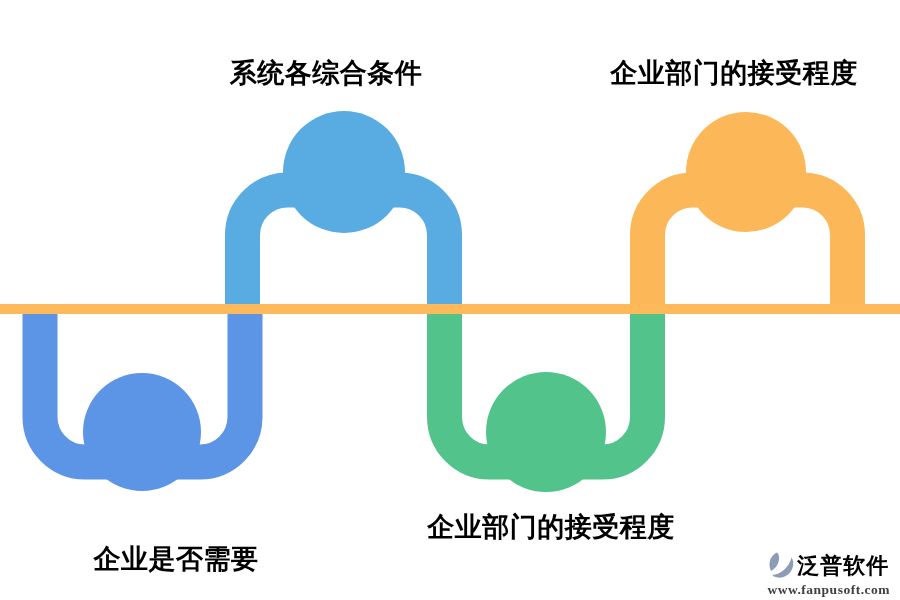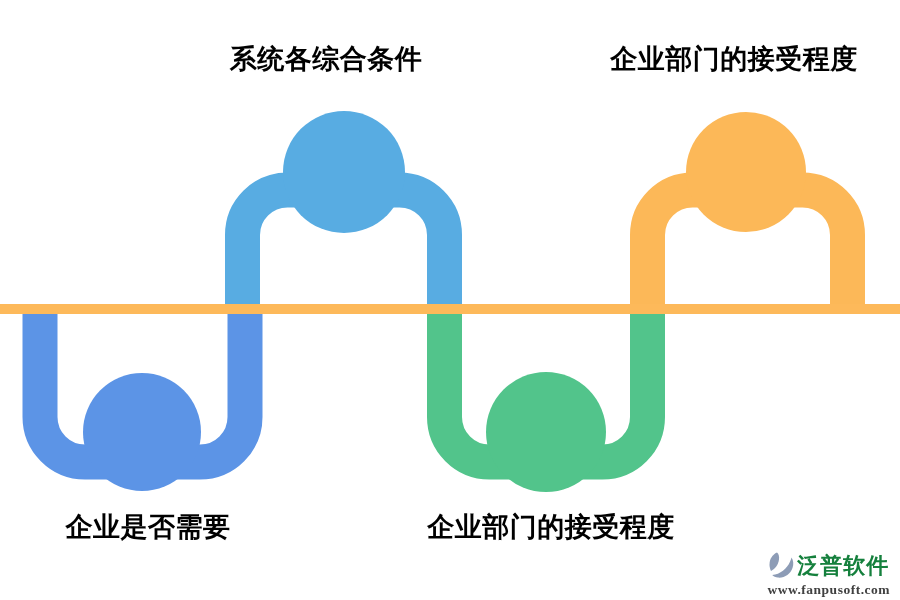--- a/index.html
+++ b/index.html
@@ -24,40 +24,40 @@
   }
   .node-label {
     position: absolute;
     transform: translateX(-50%);
     font-size: 27px;
     font-weight: bold;
     color: #000000;
     letter-spacing: 0.5px;
     white-space: nowrap;
   }
-  .label-top { top: 41px; }
+  .label-top { top: 55px; }
   .label-bottom { top: 509px; }
 
   .watermark {
     position: absolute;
     right: 10px;
     bottom: 4px;
     text-align: center;
     line-height: 1;
   }
   .watermark-row {
     display: flex;
     align-items: center;
     justify-content: center;
     gap: 3px;
   }
   .brand-name {
     font-size: 22px;
     font-weight: bold;
-    color: #15803d;
+    color: #000000;
     letter-spacing: 1px;
     white-space: nowrap;
   }
   .brand-url {
     margin-top: 2px;
     font-family: "Liberation Serif", "DejaVu Serif", serif;
     font-weight: bold;
     font-size: 13.5px;
     color: #404040;
     letter-spacing: 0.5px;
@@ -84,21 +84,21 @@
     <circle cx="546" cy="432" r="60" fill="#52C48B"></circle>
     <circle cx="746" cy="172" r="60" fill="#FCB858"></circle>
 
     <rect x="0" y="304" width="900" height="10" fill="#FDB95A"></rect>
   </svg>
 
   <div class="node-label label-top" style="left:326px;">系统各综合条件</div>
 
   <div class="node-label label-top" style="left:734px;">企业部门的接受程度</div>
 
-  <div class="node-label label-bottom" style="left:148px;">企业是否需要</div>
+  <div class="node-label label-bottom" style="left:176px;margin-top:32px;">企业是否需要</div>
 
   <div class="node-label label-bottom" style="left:551px;font-family:Liberation Serif, serif;">企业部门的接受程度</div>
 
   <div class="watermark">
     <div class="watermark-row">
       <svg width="26" height="30" viewBox="0 0 26 30">
         <path d="M9,1.5 C4.5,3.5 1.5,8 1.5,13.5 C1.5,15.8 2,18 3,20 C7.2,17.8 10.2,13.8 11,8.5 C11.4,5.6 10.8,3 9,1.5 Z" fill="#8D9CB6"></path>
         <path d="M23.5,6.5 C25.4,9.4 25.9,13.2 24.5,17 C22.4,23 16.5,27.2 10,26.6 C7.6,26.4 5.6,25.5 4.2,24.1 C12.2,23 19,17.8 22.1,10.4 C22.7,9.1 23.2,7.8 23.5,6.5 Z" fill="#8D9CB6"></path>
       </svg>
       <span class="brand-name">泛普软件</span>

